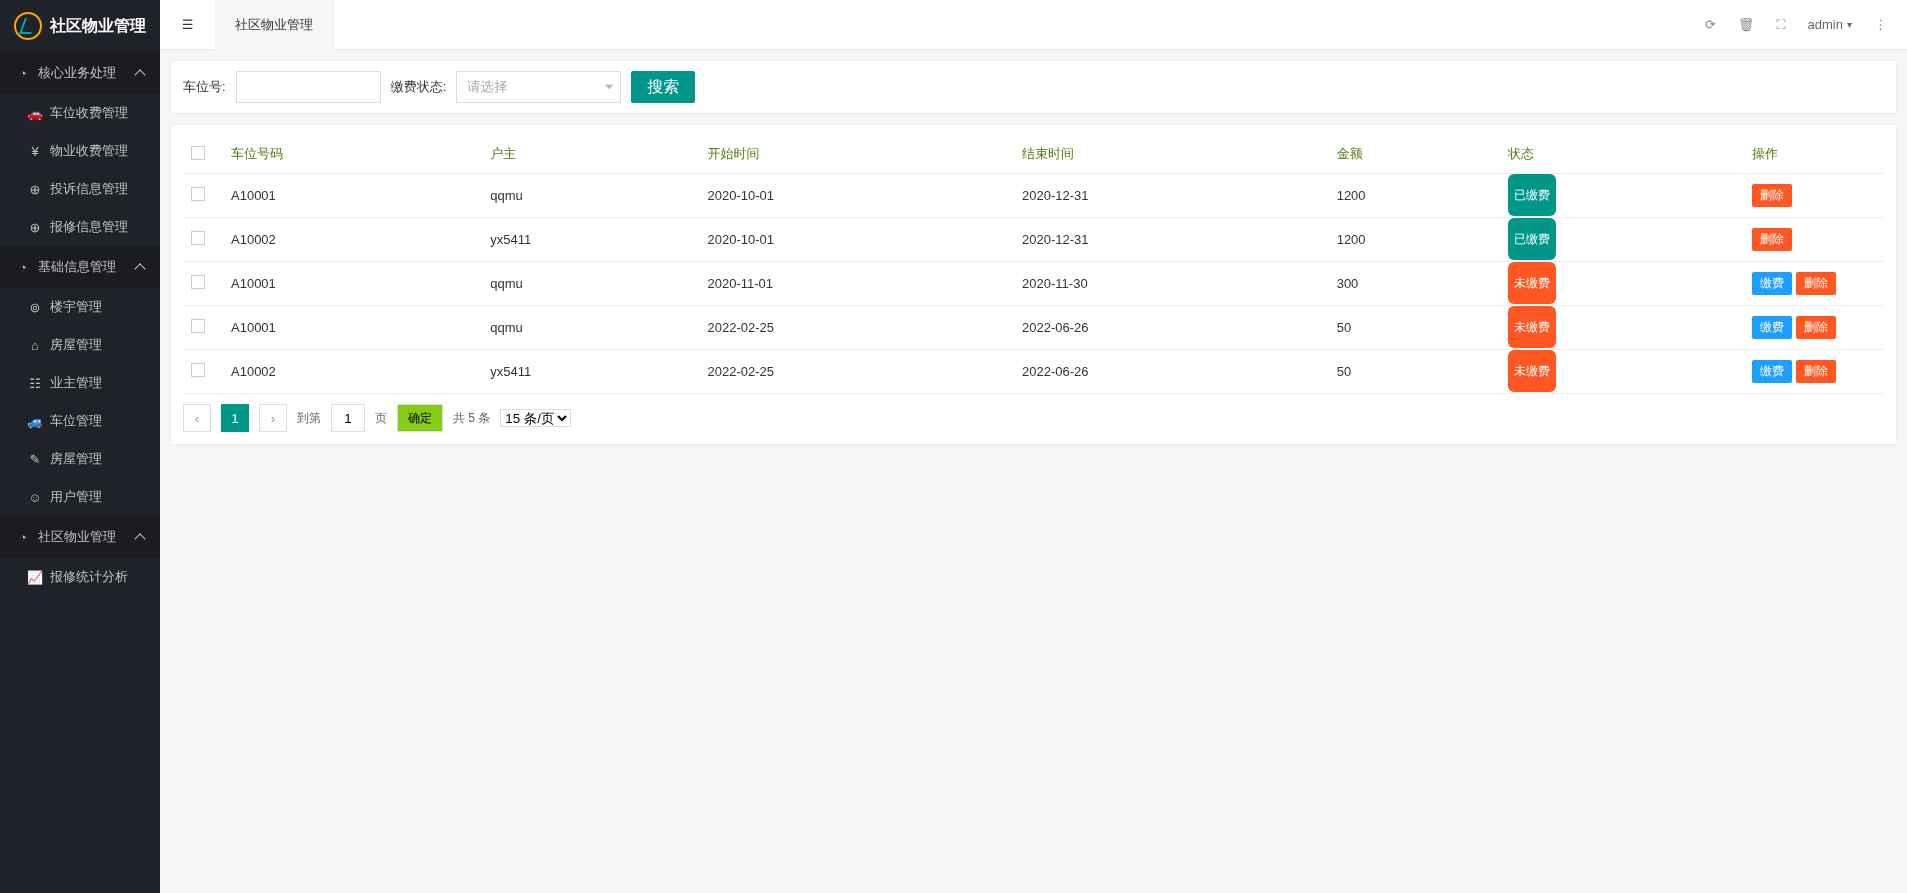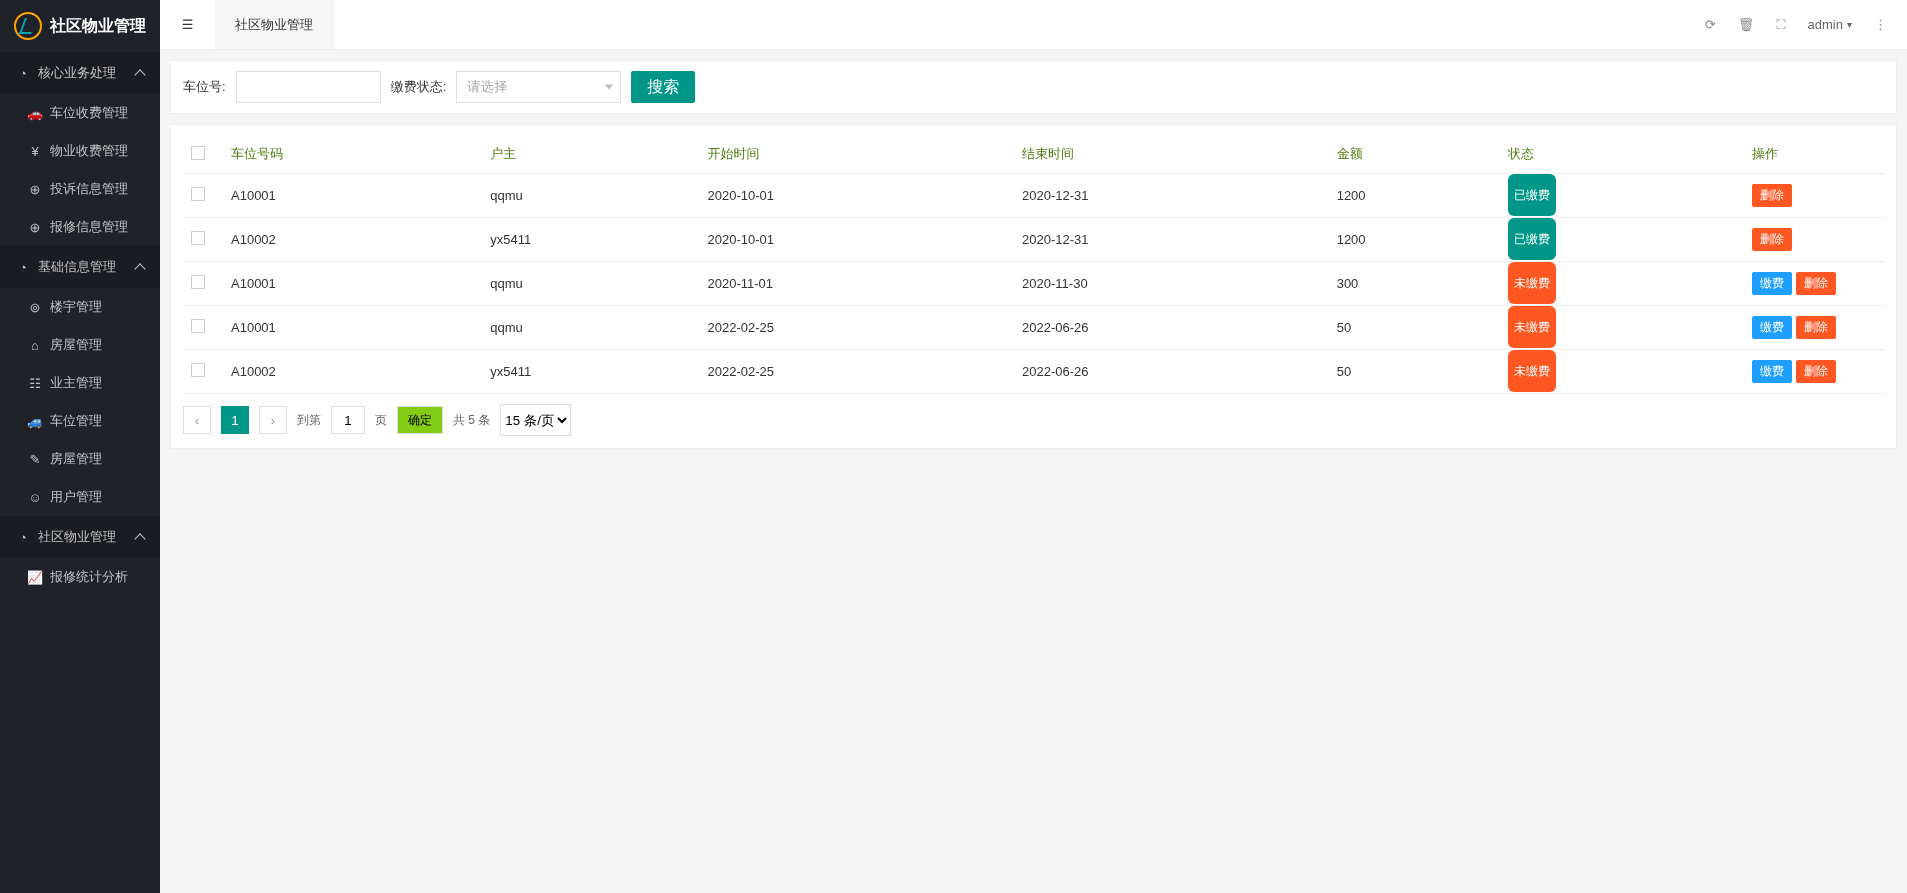--- a/index.html
+++ b/index.html
@@ -52,21 +52,21 @@
   .badge-unpaid { background: #FF5722; }
   .row-btn { padding: 3px 8px; border-radius: 2px; color: #fff; font-size: 12px; cursor: pointer; border: none; margin-right: 4px; }
   .row-btn-blue { background: #1E9FFF; }
   .row-btn-orange { background: #FF5722; }
 
   .pager { display: flex; align-items: center; gap: 10px; padding: 10px 0 2px; font-size: 12px; color: #666; }
   .pg-btn { width: 28px; height: 28px; border: 1px solid #ddd; background: #fff; display: flex; align-items: center; justify-content: center; cursor: pointer; color: #999; }
   .pg-btn.active { background: #009688; color: #fff; border-color: #009688; }
   .pg-input { width: 34px; height: 28px; border: 1px solid #ddd; text-align: center; }
   .pg-confirm { height: 28px; padding: 0 10px; border: 1px solid #ddd; background: #84cc16; cursor: pointer; font-size: 12px; }
-  .pg-select { height: 32px; border: 1px solid #ddd; background: #fff; }
+  .pg-select { height: 18px; border: 1px solid #ddd; background: #fff; }
   th.col-chk, td.col-chk { width: 40px; }
   th.col-op, td.col-op { width: 140px; }
 </style>
 </head>
 <body>
 
 <div class="layout">
   <aside class="sidebar">
     <div class="logo-row">
       <span class="logo-circle"></span>

